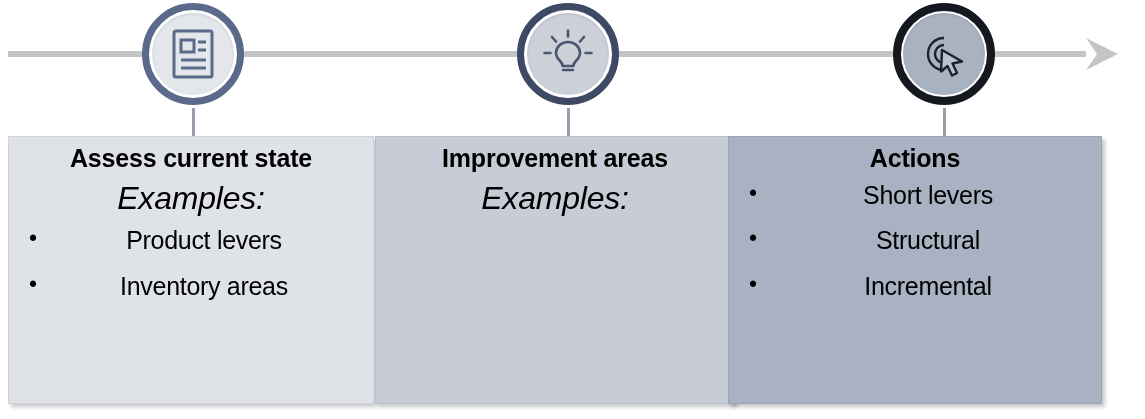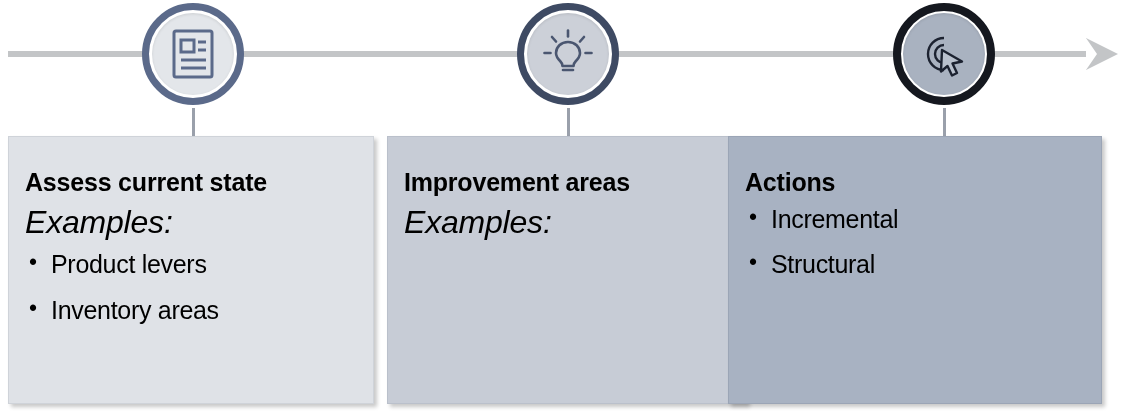--- a/index.html
+++ b/index.html
@@ -104,31 +104,32 @@
   .connector-1 { left: 192px; }
   .connector-2 { left: 567px; }
   .connector-3 { left: 943px; }
 
   
   .card {
     position: absolute;
     top: 136px;
     height: 268px;
     box-sizing: border-box;
-    padding: 32px 16px 0 16px;
+    padding: 8px 16px 0 16px;
     box-shadow: 3px 3px 4px rgba(0,0,0,0.22);
+    text-align: center;
   }
   .card-1 {
     left: 8px;
     width: 366px;
     background: #dfe2e7;
     border: 1px solid #cfd3d9;
   }
   .card-2 {
-    left: 387px;
+    left: 375px;
     width: 360px;
     background: #c7ccd6;
     border: 1px solid #bac0cb;
   }
   .card-3 {
     left: 728px;
     width: 374px;
     background: #a8b2c2;
     border: 1px solid #9ba5b6;
   }
@@ -239,18 +240,19 @@
   </div>
 
   <div class="card card-2">
     <div class="card-title">Improvement areas</div>
     <div class="card-subtitle">Examples:</div>
   </div>
 
   <div class="card card-3">
     <div class="card-title">Actions</div>
     <ul class="card-list">
+      <li>Short levers</li>
+      <li>Structural</li>
       <li>Incremental</li>
-      <li>Structural</li>
     </ul>
   </div>
 
 </div>
 
 </body></html>

